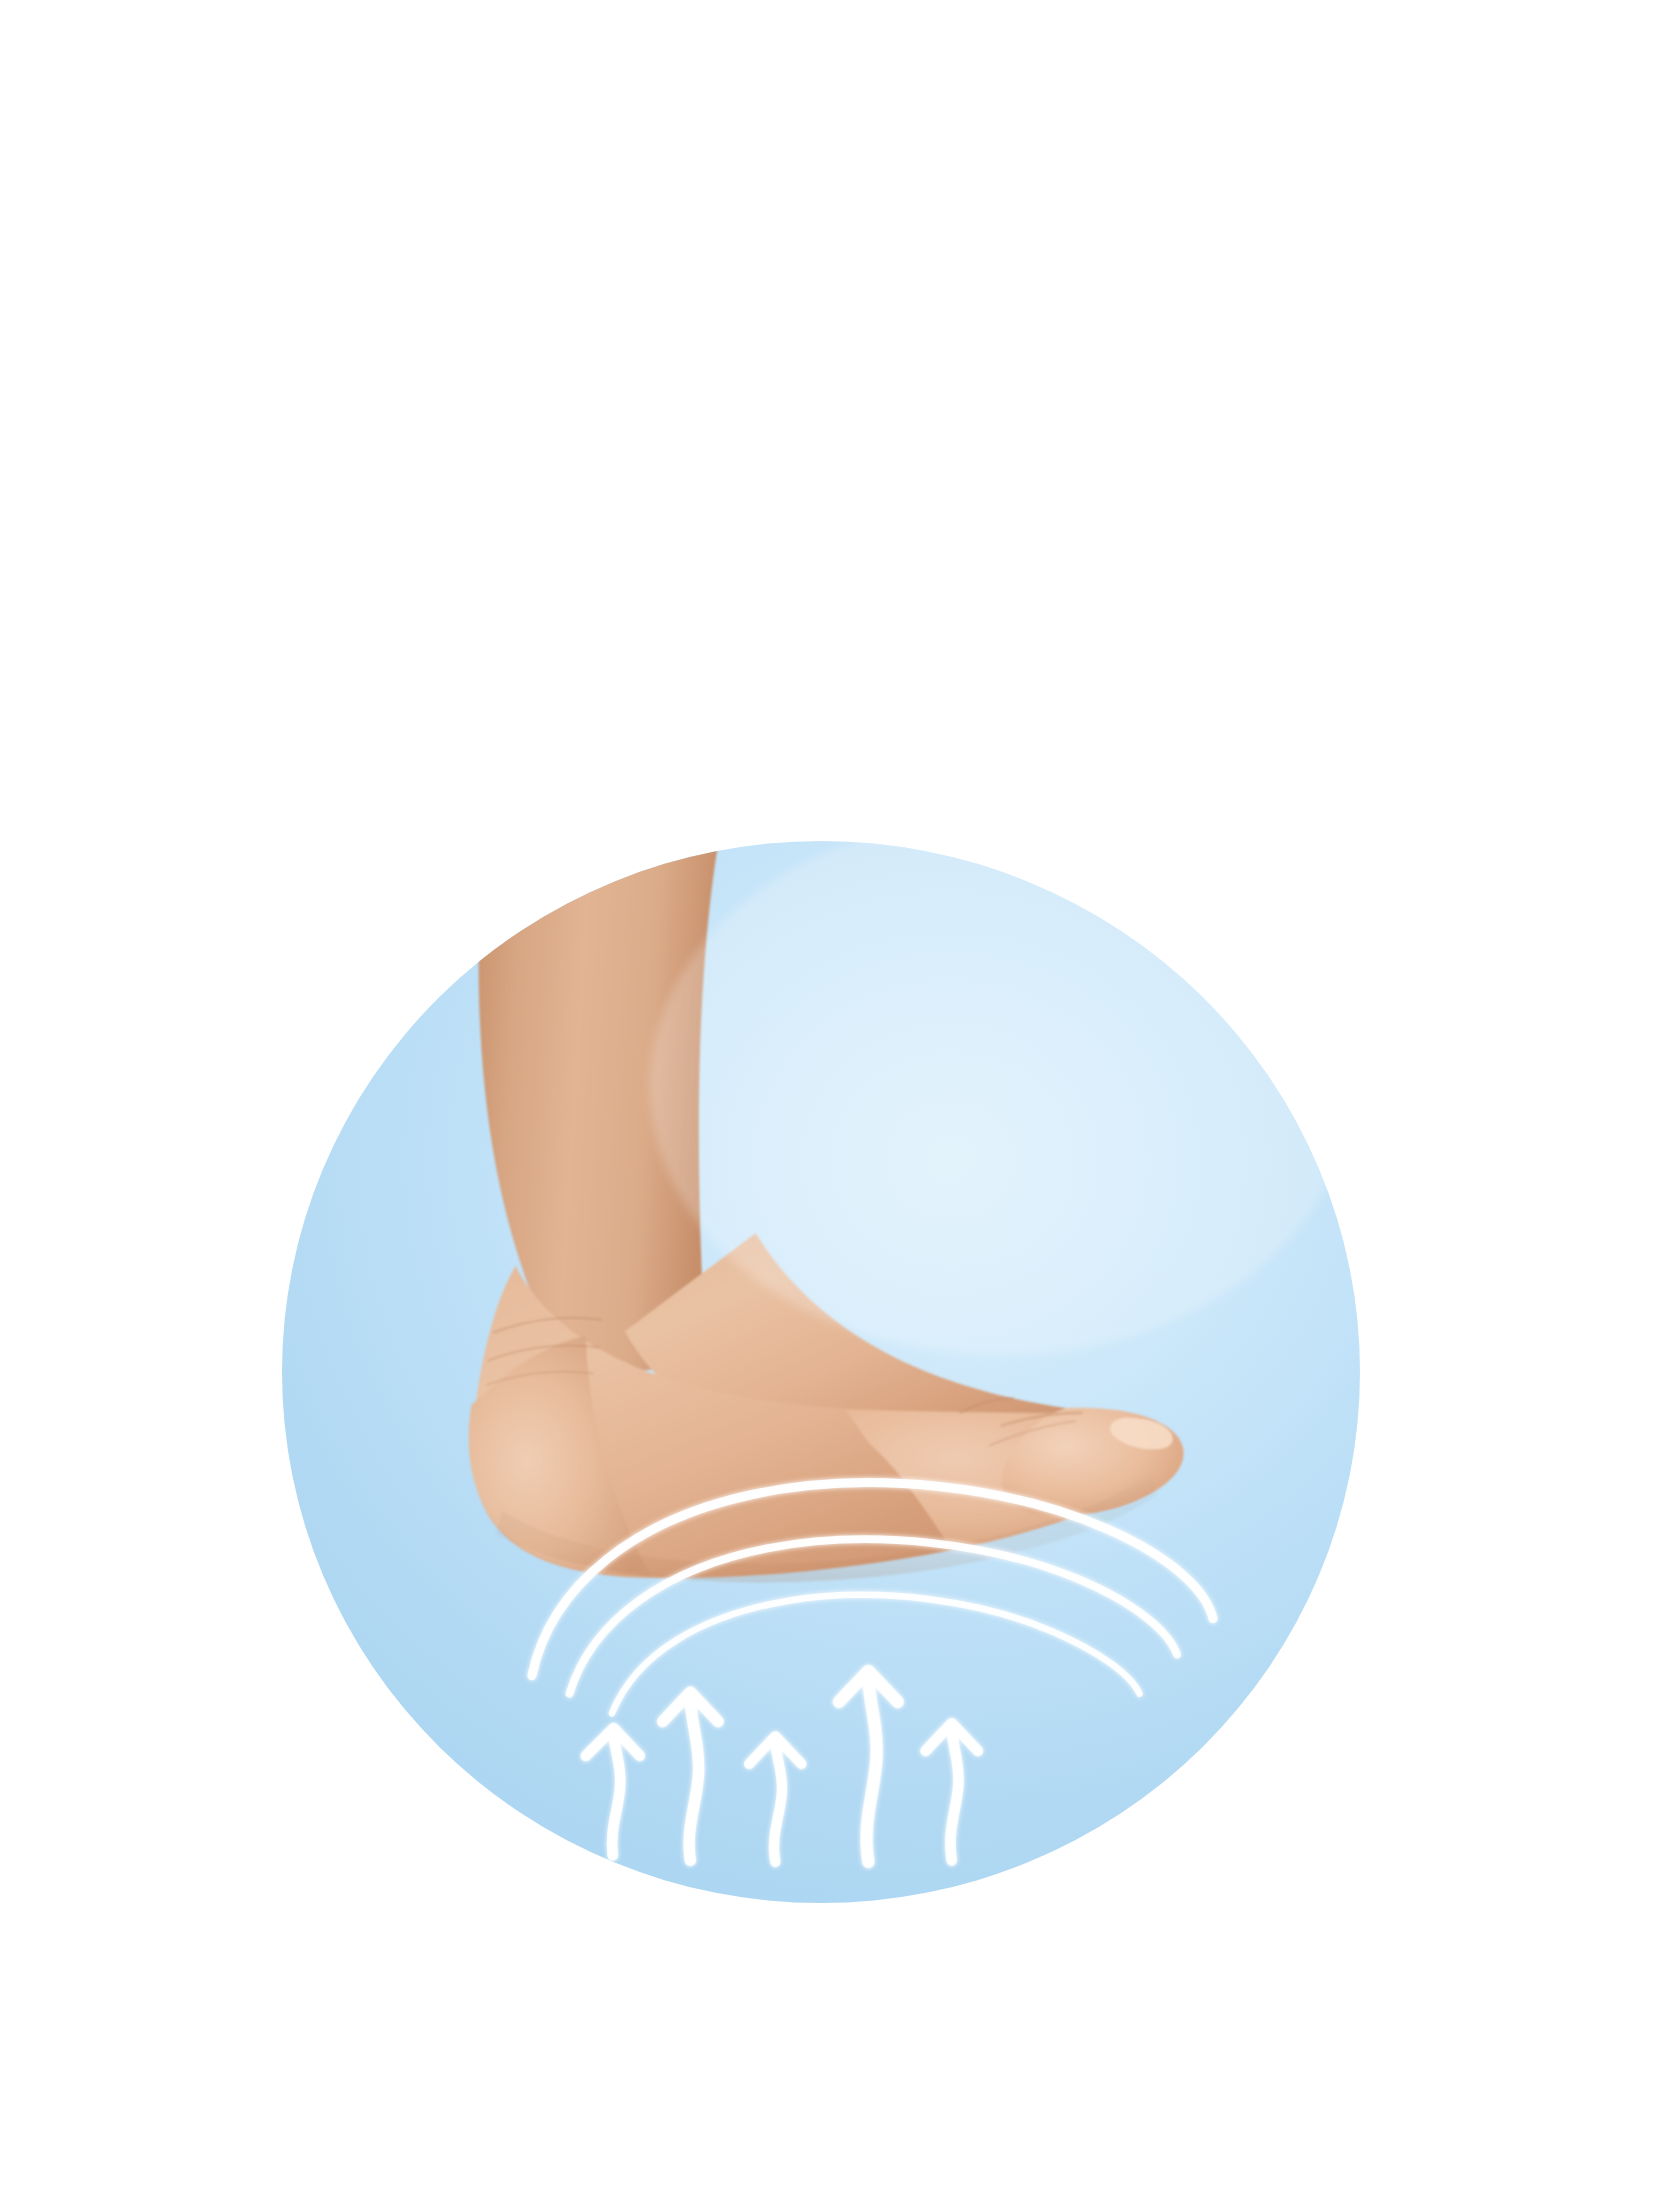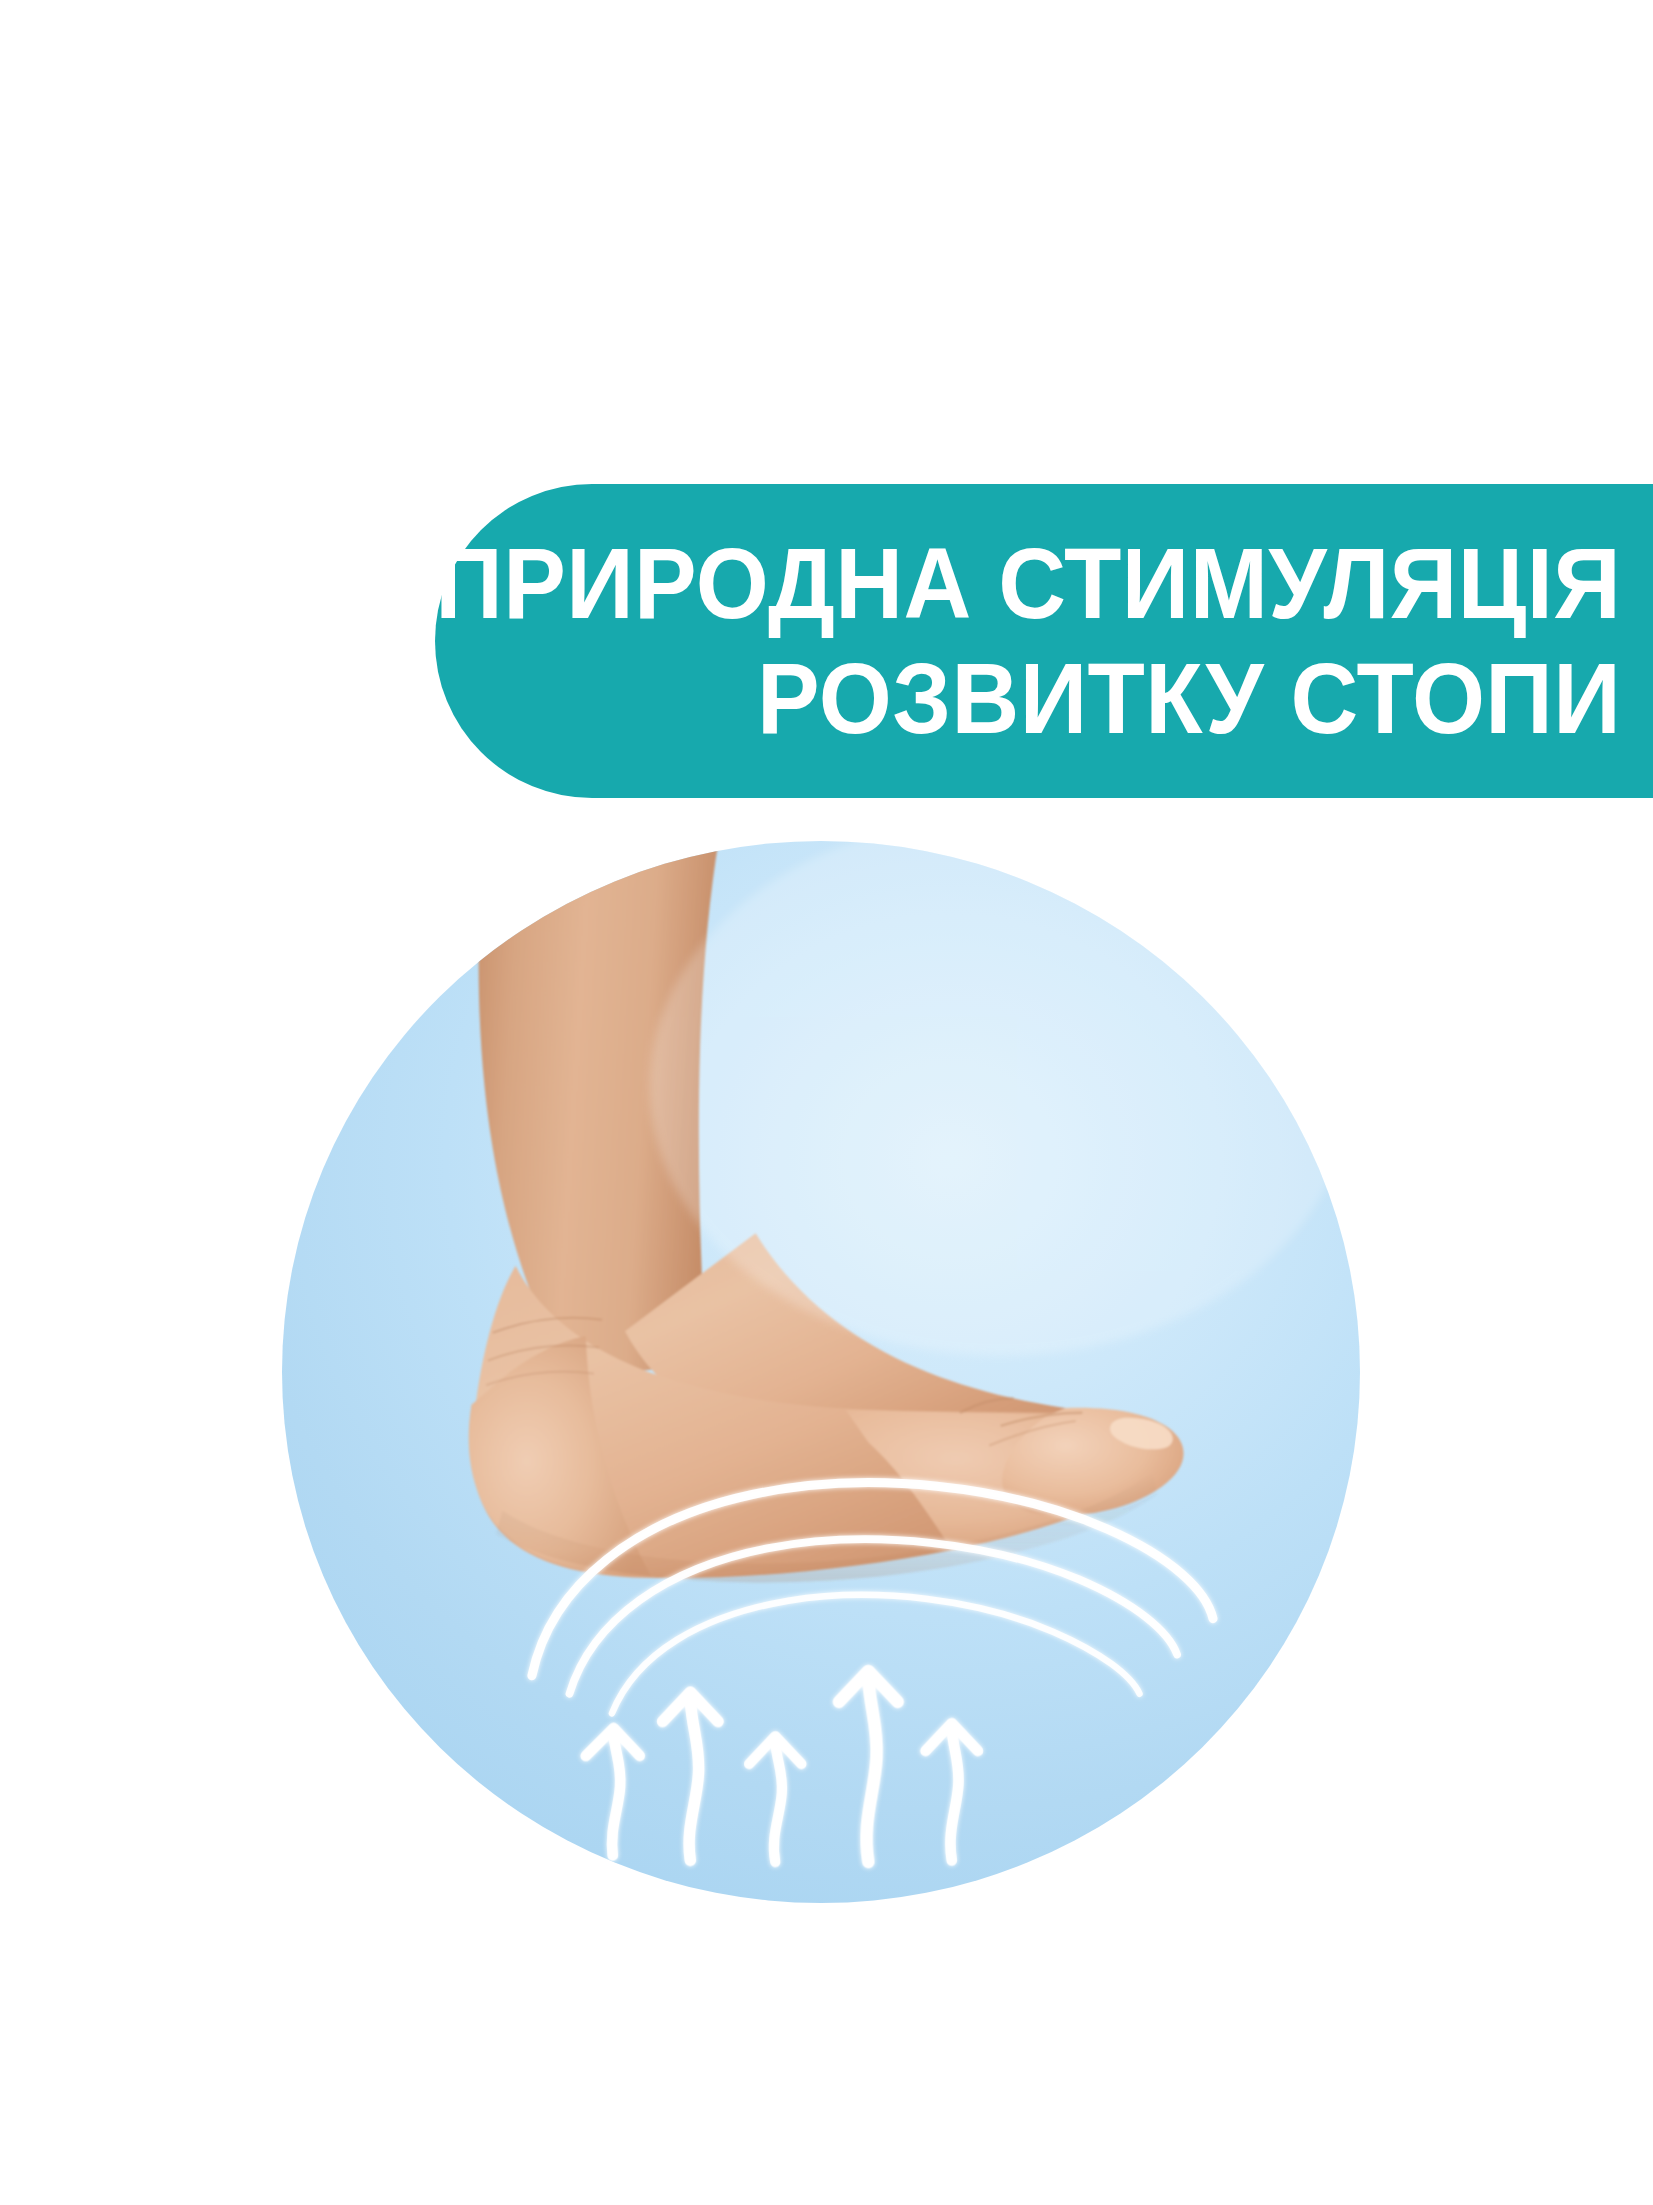--- a/index.html
+++ b/index.html
@@ -282,19 +282,15 @@
                    C 814 1212, 826 1186, 828 1156
                    C 830 1130, 822 1112, 820 1088" stroke-width="13"></path>
           <path d="M 788 1114 L 820 1080 L 852 1114" stroke-width="13"></path>
         </g>
       </g>
 
       <ellipse cx="880" cy="300" rx="430" ry="330" fill="#ffffff" opacity="0.22" filter="url(#bigBlur)"></ellipse>
     </svg>
   </div>
 
-  <div id="headline-banner">
-    <div id="headline-line-1" class="headline-line">ПРИРОДНА СТИМУЛЯЦІЯ</div>
-    <div id="headline-line-2" class="headline-line">РОЗВИТКУ СТОПИ</div>
-  </div>
 
 </div>
 
 
 </body></html>

